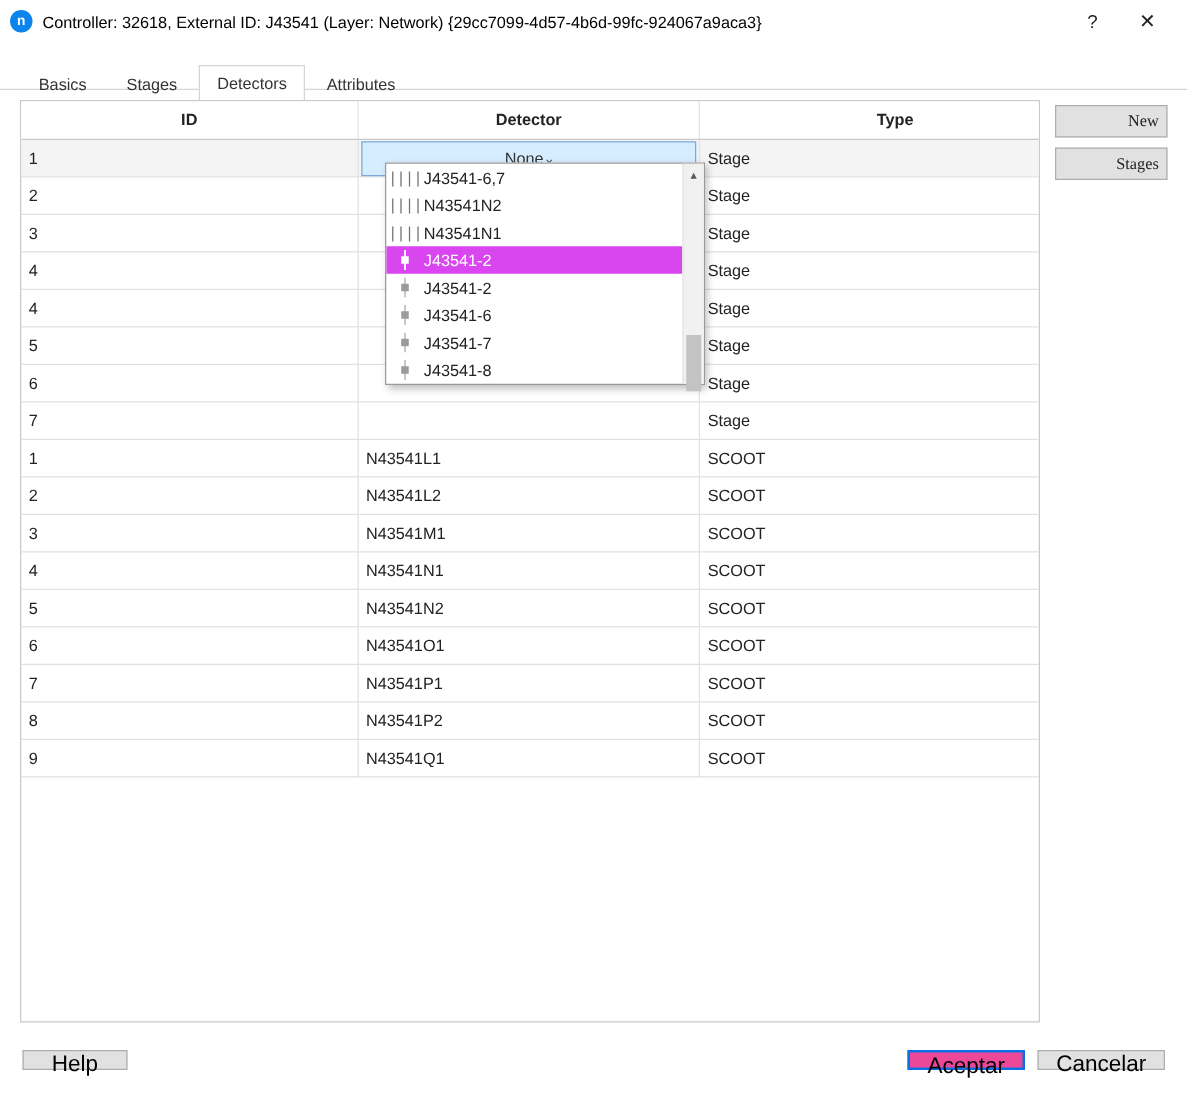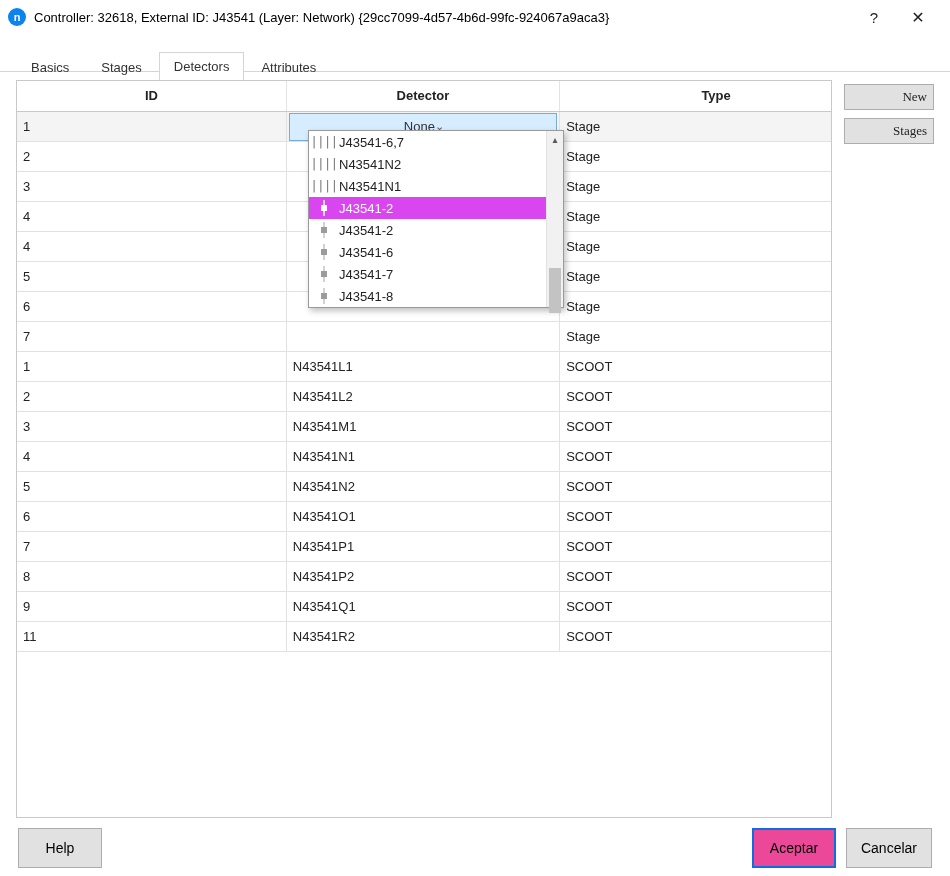--- a/index.html
+++ b/index.html
@@ -240,27 +240,27 @@
   .footer {
     position: absolute;
     left: 0; right: 0; bottom: 0;
     height: 56px;
     display: flex;
     align-items: center;
     padding: 0 18px;
   }
   .footer .spacer { flex: 1; }
   .footer .fbtn {
-    height: 40px;
+    height: 16px;
     min-width: 84px;
     padding: 0 14px;
     margin-left: 10px;
     border: 1px solid #adadad;
     background: #e1e1e1;
-    font-size: 14px;
+    font-size: 18px;
     cursor: default;
     font-family: inherit;
   }
   .footer .fbtn.primary { border: 2px solid #0a6fe0; background: #ec4899; }
   .footer .help { margin-left: 0; }
 
 </style>
 </head>
 <body>
 
@@ -378,25 +378,20 @@
             <tr>
               <td>8</td>
               <td>N43541P2</td>
               <td>SCOOT</td>
             </tr>
             <tr>
               <td>9</td>
               <td>N43541Q1</td>
               <td>SCOOT</td>
             </tr>
-            <tr>
-              <td>11</td>
-              <td>N43541R2</td>
-              <td>SCOOT</td>
-            </tr>
           </tbody>
       </table>
 
       <div class="dropdown">
         <div class="dropdown-scroll">
           <div class="dropdown-list" id="dd-list">
               <div class="dd-item">
                 <span class="dd-icon">
                   <span class="tally">||||</span>
                 </span>

